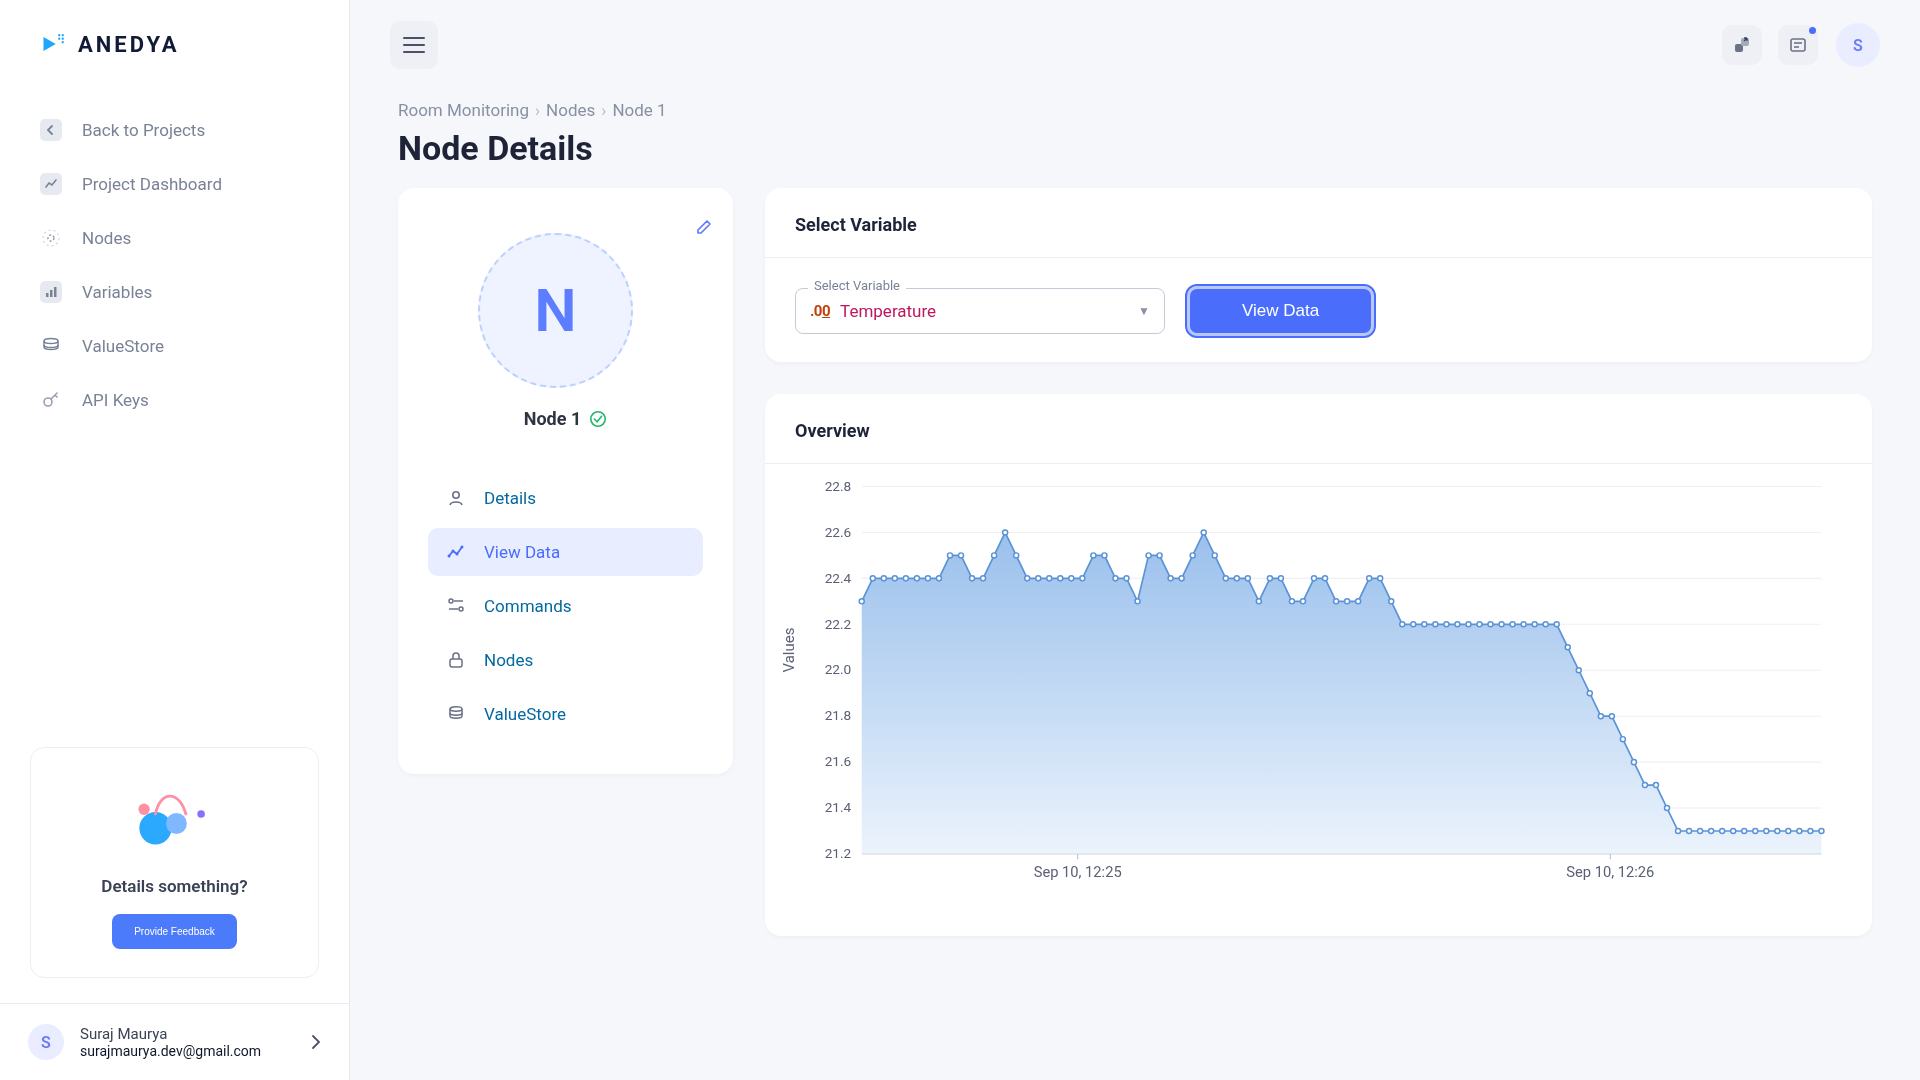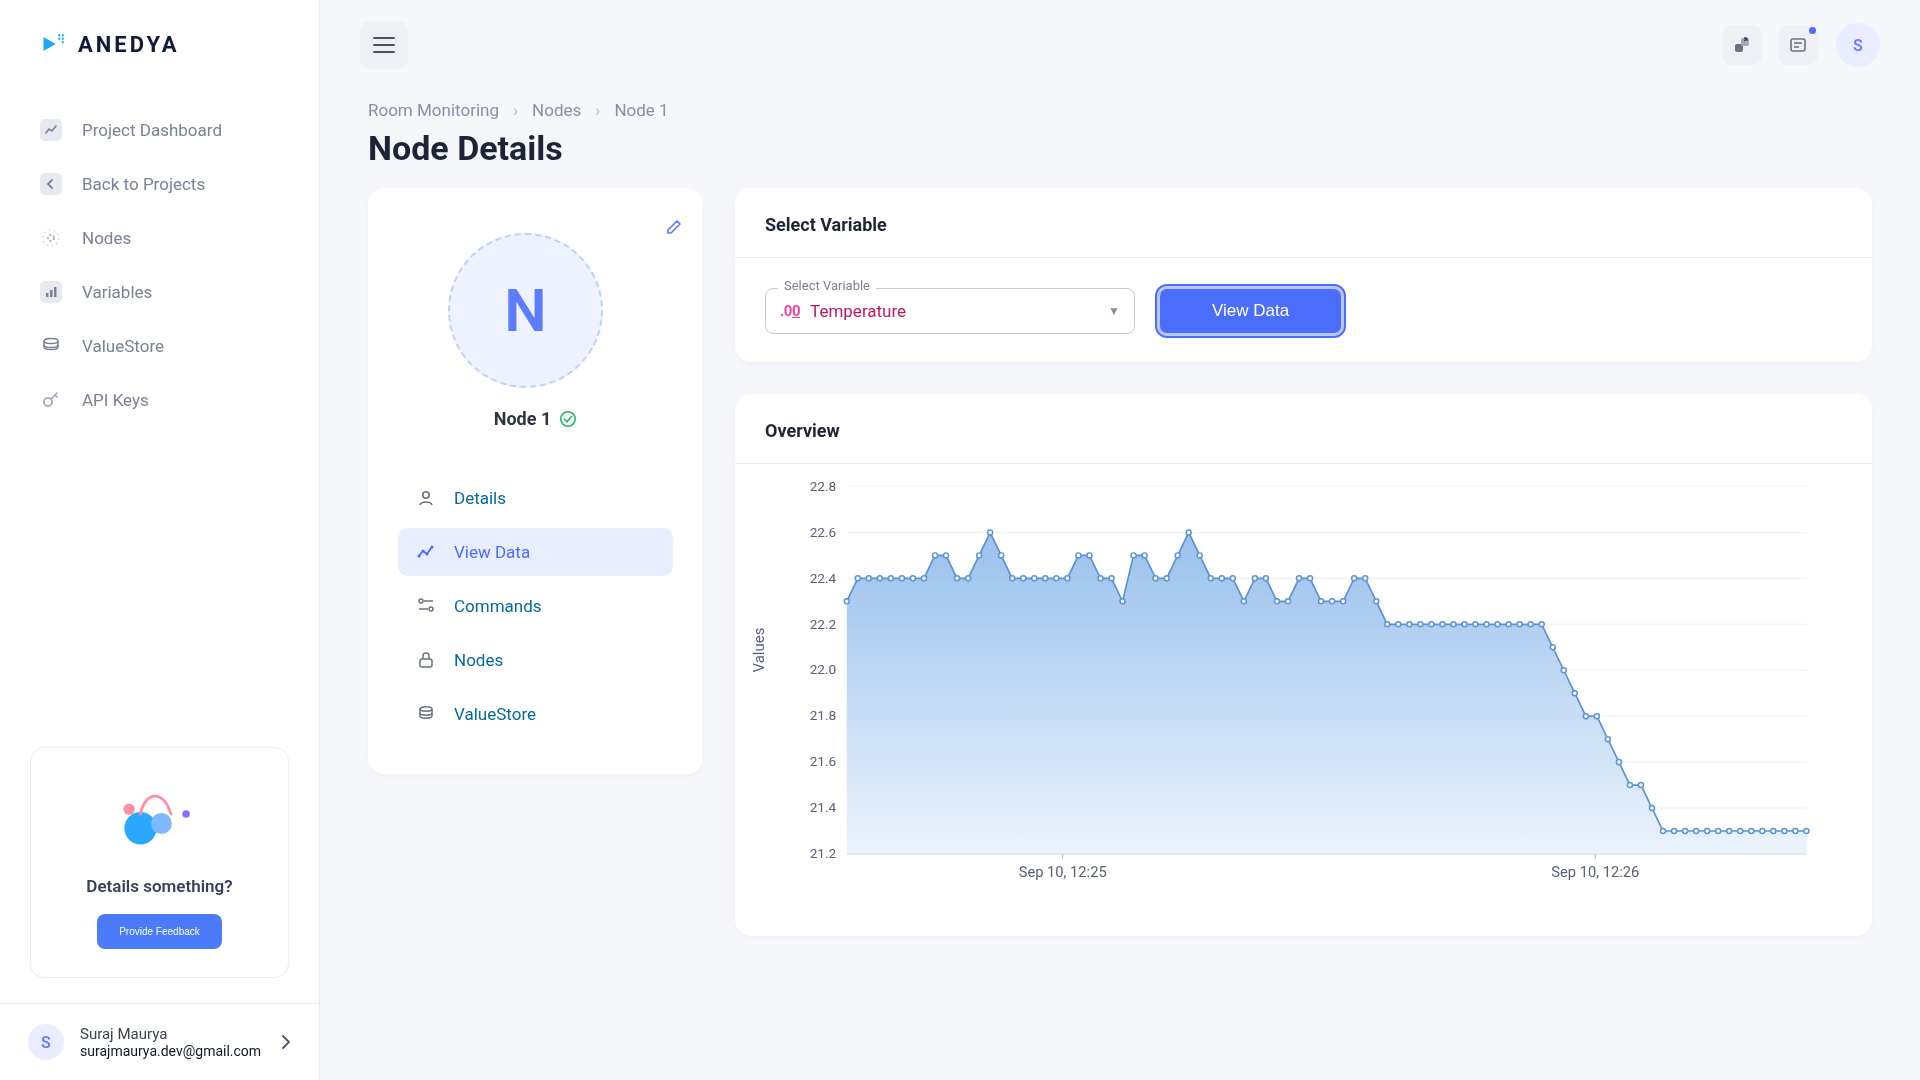--- a/index.html
+++ b/index.html
@@ -1,21 +1,21 @@
 <!DOCTYPE html>
 <html><head>
 <meta charset="utf-8">
 <style>
 * { margin: 0; padding: 0; box-sizing: border-box; }
 body { font-family: -apple-system, BlinkMacSystemFont, 'Segoe UI', Roboto, Arial, sans-serif; background: #f6f7fb; color: #2e3440; width: 1920px; height: 1080px; overflow: hidden; }
 
 .app { display: flex; height: 100%; }
 
 
-.sidebar { width: 320px; background: #fff; border-right: 1px solid #e8eaf0; display: flex; flex-direction: column; }
+.sidebar { width: 350px; background: #fff; border-right: 1px solid #e8eaf0; display: flex; flex-direction: column; }
 .logo-area { padding: 30px 40px 25px; display: flex; align-items: center; gap: 10px; }
 .logo-mark { width: 28px; height: 28px; }
 .logo-text { font-weight: 700; font-size: 22px; letter-spacing: 3px; color: #111a36; }
 
 .nav { padding: 20px 0; flex: 0 0 auto; }
 .nav-item { display: flex; align-items: center; gap: 20px; padding: 16px 40px; color: #7a8296; font-size: 17px; cursor: pointer; }
 .nav-icon { width: 22px; height: 22px; display: flex; align-items: center; justify-content: center; }
 .nav-icon-box { width: 22px; height: 22px; border-radius: 5px; background: #e7e9f0; display: flex; align-items: center; justify-content: center; }
 
 .spacer { flex: 1; }
@@ -34,21 +34,21 @@
 
 .main { flex: 1; display: flex; flex-direction: column; overflow: hidden; }
 .topbar { height: 90px; display: flex; align-items: center; padding: 0 40px; }
 .hamburger { width: 48px; height: 48px; border-radius: 10px; background: #eef0f5; display: flex; flex-direction: column; align-items: center; justify-content: center; gap: 5px; cursor: pointer; }
 .hamburger span { display: block; width: 22px; height: 2px; background: #4a5065; border-radius: 2px; }
 .top-spacer { flex: 1; }
 .top-icon { width: 40px; height: 40px; border-radius: 10px; background: #eef0f5; display: flex; align-items: center; justify-content: center; margin-left: 16px; cursor: pointer; position: relative; }
 .top-avatar { width: 44px; height: 44px; border-radius: 50%; background: #e9edff; color: #6b7bff; display: flex; align-items: center; justify-content: center; font-weight: 600; margin-left: 18px; cursor: pointer; }
 
 .content { padding: 10px 48px 30px; overflow: auto; flex: 1; }
-.breadcrumb { display: flex; align-items: center; gap: 14px; color: #8890a3; font-size: 17px; }
+.breadcrumb { display: flex; align-items: center; gap: 6px; color: #8890a3; font-size: 17px; }
 .breadcrumb-sep { color: #b5bacb; }
 .page-title { font-size: 34px; font-weight: 700; color: #1e2338; margin-top: 8px; margin-bottom: 20px; }
 
 .grid { display: flex; gap: 32px; align-items: flex-start; }
 
 .card { background: #fff; border-radius: 16px; box-shadow: 0 2px 4px rgba(20,30,70,.03); }
 
 .node-card { width: 335px; padding: 30px 20px; }
 .edit-icon { float: right; color: #5c7dff; cursor: pointer; }
 .node-avatar { width: 155px; height: 155px; margin: 15px auto 20px; border-radius: 50%; background: #eef3ff; border: 2px dashed #bcd0ff; display: flex; align-items: center; justify-content: center; font-size: 60px; font-weight: 600; color: #5c7dff; }
@@ -92,32 +92,32 @@
           <circle cx="26" cy="10" r="1.3" fill="#1fa6ff"></circle>
           <circle cx="26" cy="14" r="1.3" fill="#1fa6ff"></circle>
         </svg>
       <span class="logo-text">ANEDYA</span>
     </div>
 
     <nav class="nav">
       <div class="nav-item">
         <span class="nav-icon-box">
             <svg width="12" height="12" viewBox="0 0 12 12">
-              <path d="M1 9 L4 5 L7 7 L11 2" stroke="#7a8296" stroke-width="1.6" fill="none" stroke-linecap="round"></path>
-            </svg>
-          </span>
-        <span>Project Dashboard</span>
+              <path d="M7 2 L3 6 L7 10" stroke="#7a8296" stroke-width="1.8" fill="none" stroke-linecap="round"></path>
+            </svg>
+          </span>
+        <span>Back to Projects</span>
       </div>
       <div class="nav-item">
         <span class="nav-icon-box">
             <svg width="12" height="12" viewBox="0 0 12 12">
-              <path d="M7 2 L3 6 L7 10" stroke="#7a8296" stroke-width="1.8" fill="none" stroke-linecap="round"></path>
-            </svg>
-          </span>
-        <span>Back to Projects</span>
+              <path d="M1 9 L4 5 L7 7 L11 2" stroke="#7a8296" stroke-width="1.6" fill="none" stroke-linecap="round"></path>
+            </svg>
+          </span>
+        <span>Project Dashboard</span>
       </div>
       <div class="nav-item">
         <span class="nav-icon">
             <svg width="20" height="20" viewBox="0 0 20 20">
               <circle cx="10" cy="10" r="3" stroke="#9aa0b3" stroke-width="1.6" fill="none" stroke-dasharray="2 2"></circle>
               <circle cx="10" cy="10" r="8" stroke="#cfd3df" stroke-width="1.2" fill="none" stroke-dasharray="2 3"></circle>
             </svg>
           </span>
         <span>Nodes</span>
       </div>
@@ -279,21 +279,21 @@
         </div>
 
         <div class="right-col">
 
           <div class="card select-card">
             <div class="card-title">Select Variable</div>
             <div style="height:1px;background:#eceef5;margin:0 -30px 18px;"></div>
             <div class="select-row">
               <div class="select-field">
                 <span class="select-label">Select Variable</span>
-                <span style="font-weight:700;font-size:15px;color:#ec4899;letter-spacing:-0.5px;">.0<u>0</u></span>
+                <span style="font-weight:700;font-size:15px;color:#c2410c;letter-spacing:-0.5px;">.0<u>0</u></span>
                 <span class="select-val">Temperature</span>
                 <span class="select-caret">▼</span>
               </div>
               <button class="view-btn">View Data</button>
             </div>
           </div>
 
           <div class="card chart-card">
             <div class="card-title">Overview</div>
             <div style="height:1px;background:#eceef5;margin:0 -30px 10px;"></div>

